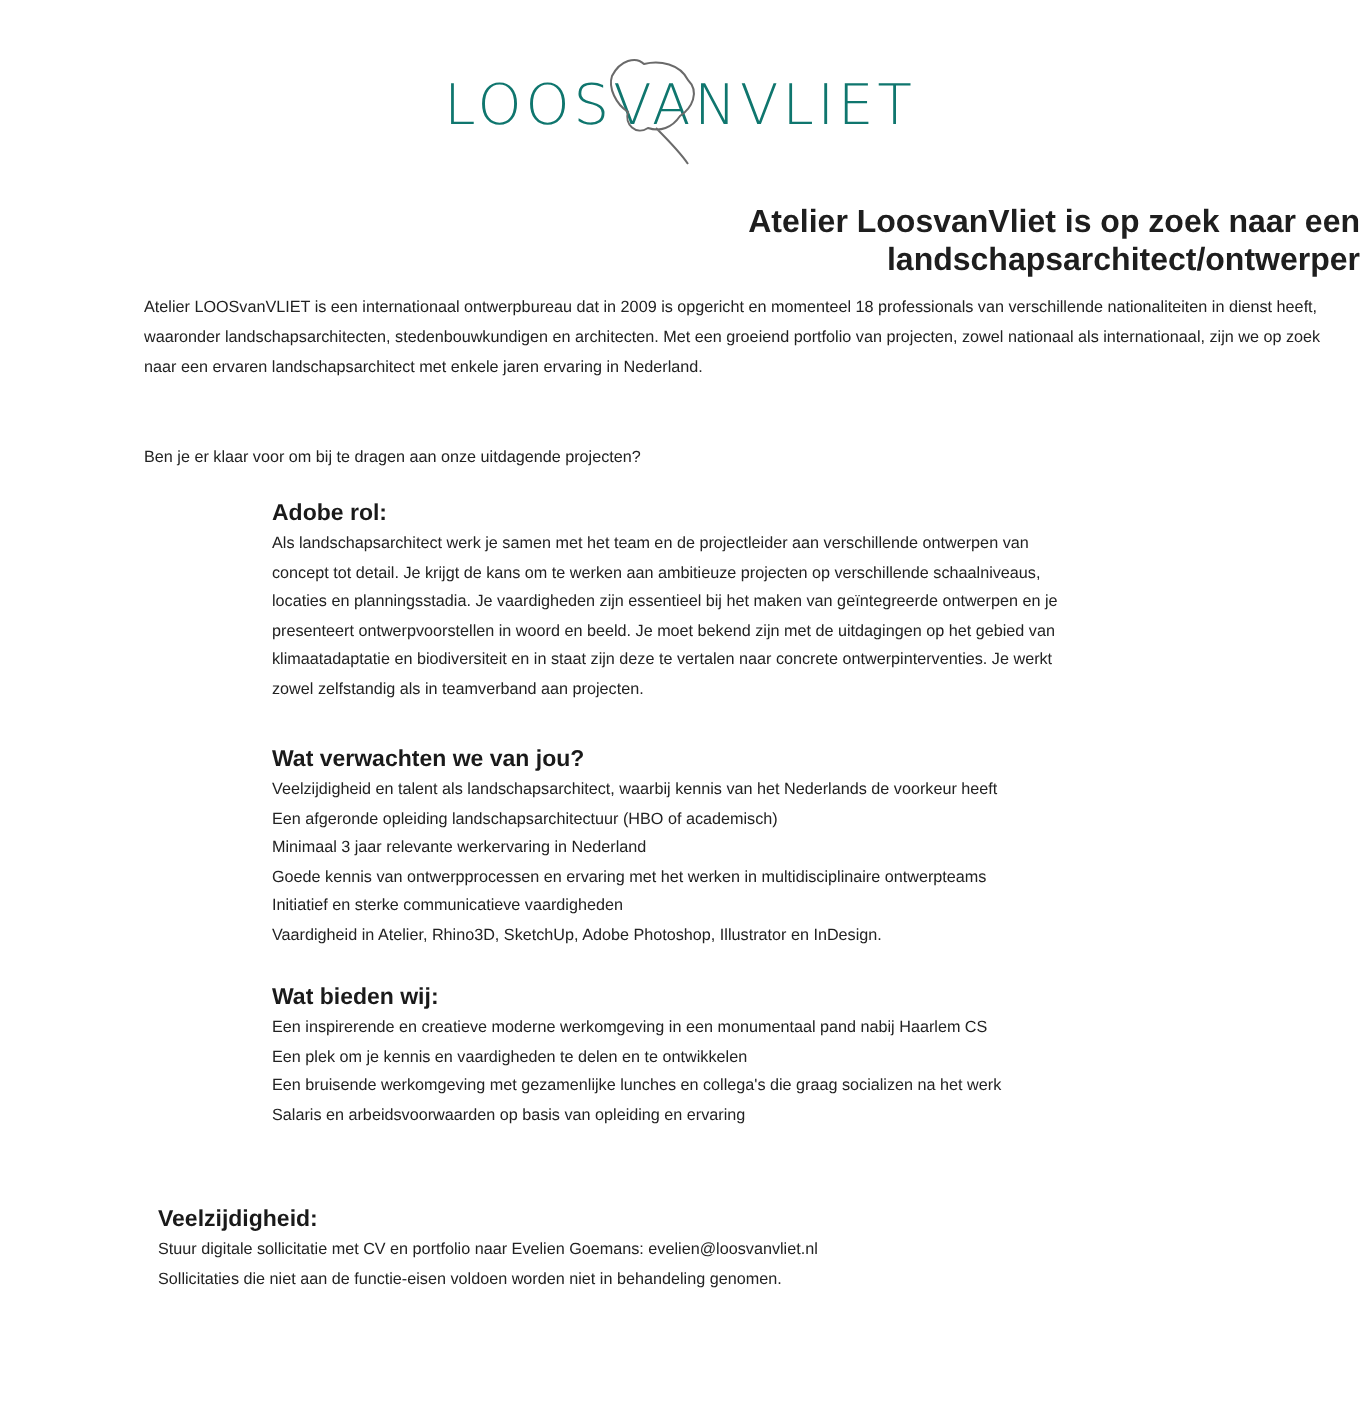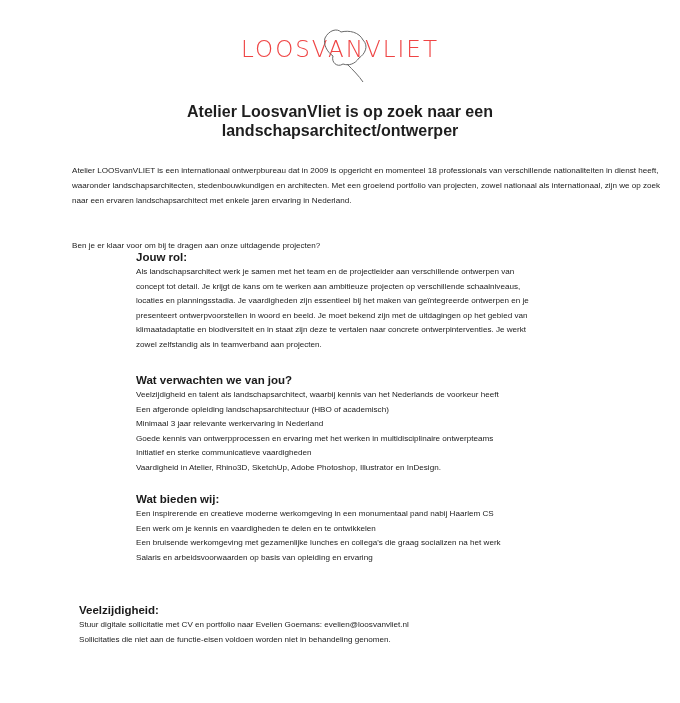--- a/index.html
+++ b/index.html
@@ -7,29 +7,29 @@
     width: 680px; height: 703px; position: relative; overflow: hidden;
     font-family: "Liberation Sans", "DejaVu Sans", sans-serif;
     color: #1e1e1e;
   }
   .logo {
     position: absolute; left: 0; top: 36px; width: 680px; text-align: center;
   }
   .logo-wrap { position: relative; display: inline-block; }
   .logo-text {
     font-family: "DejaVu Sans", sans-serif;
-    font-weight: 300; font-size: 23px; letter-spacing: 2px; color: #ef4444;
+    font-weight: 300; font-size: 28px; letter-spacing: 2px; color: #0f766e;
   }
   .logo-leaf { position: absolute; left: 78px; top: -8px; }
   .title {
-    position: absolute; left: 0; top: 102px; width: 680px; text-align: center;
+    position: absolute; left: 0; top: 102px; width: 680px; text-align: right;
     font-size: 16px; font-weight: bold; line-height: 19px; color: #1e1e1e;
   }
   .intro {
-    position: absolute; left: 72px; top: 163px; width: 600px;
+    position: absolute; left: 72px; top: 146px; width: 600px;
     font-size: 8.1px; line-height: 15px; color: #222;
   }
   .intro p { margin: 0; }
   .intro .q { margin-top: 30px; }
   .section { position: absolute; left: 136px; width: 420px; }
   .section h3 { margin: 0 0 1px 0; font-size: 11.5px; font-weight: bold; line-height: 14px; color: #1a1a1a; }
   .section .body { font-size: 8.1px; line-height: 14.6px; color: #222; }
   .section ul { list-style: none; margin: 0; padding: 0; }
   .section li { font-size: 8.1px; line-height: 14.5px; color: #222; }
   #rol { top: 250px; }
@@ -54,41 +54,41 @@
   <div>Atelier LoosvanVliet is op zoek naar een</div>
   <div>landschapsarchitect/ontwerper</div>
 </div>
 
 <div class="intro">
   <p>Atelier LOOSvanVLIET is een internationaal ontwerpbureau dat in 2009 is opgericht en momenteel 18 professionals van verschillende nationaliteiten in dienst heeft, waaronder landschapsarchitecten, stedenbouwkundigen en architecten. Met een groeiend portfolio van projecten, zowel nationaal als internationaal, zijn we op zoek naar een ervaren landschapsarchitect met enkele jaren ervaring in Nederland.</p>
   <p class="q">Ben je er klaar voor om bij te dragen aan onze uitdagende projecten?</p>
 </div>
 
 <div class="section" id="rol">
-  <h3>Jouw rol:</h3>
+  <h3>Adobe rol:</h3>
   <div class="body">Als landschapsarchitect werk je samen met het team en de projectleider aan verschillende ontwerpen van concept tot detail. Je krijgt de kans om te werken aan ambitieuze projecten op verschillende schaalniveaus, locaties en planningsstadia. Je vaardigheden zijn essentieel bij het maken van geïntegreerde ontwerpen en je presenteert ontwerpvoorstellen in woord en beeld. Je moet bekend zijn met de uitdagingen op het gebied van klimaatadaptatie en biodiversiteit en in staat zijn deze te vertalen naar concrete ontwerpinterventies. Je werkt zowel zelfstandig als in teamverband aan projecten.</div>
 </div>
 
 <div class="section" id="verwachten">
   <h3>Wat verwachten we van jou?</h3>
   <ul>
     <li>Veelzijdigheid en talent als landschapsarchitect, waarbij kennis van het Nederlands de voorkeur heeft</li>
     <li>Een afgeronde opleiding landschapsarchitectuur (HBO of academisch)</li>
     <li>Minimaal 3 jaar relevante werkervaring in Nederland</li>
     <li>Goede kennis van ontwerpprocessen en ervaring met het werken in multidisciplinaire ontwerpteams</li>
     <li>Initiatief en sterke communicatieve vaardigheden</li>
     <li>Vaardigheid in Atelier, Rhino3D, SketchUp, Adobe Photoshop, Illustrator en InDesign.</li>
   </ul>
 </div>
 
 <div class="section" id="bieden">
   <h3>Wat bieden wij:</h3>
   <ul>
     <li>Een inspirerende en creatieve moderne werkomgeving in een monumentaal pand nabij Haarlem CS</li>
-    <li>Een werk om je kennis en vaardigheden te delen en te ontwikkelen</li>
+    <li>Een plek om je kennis en vaardigheden te delen en te ontwikkelen</li>
     <li>Een bruisende werkomgeving met gezamenlijke lunches en collega's die graag socializen na het werk</li>
     <li>Salaris en arbeidsvoorwaarden op basis van opleiding en ervaring</li>
   </ul>
 </div>
 
 <div class="section" id="sollicitaties">
   <h3>Veelzijdigheid:</h3>
   <ul>
     <li>Stuur digitale sollicitatie met CV en portfolio naar Evelien Goemans: evelien@loosvanvliet.nl</li>
     <li>Sollicitaties die niet aan de functie-eisen voldoen worden niet in behandeling genomen.</li>

